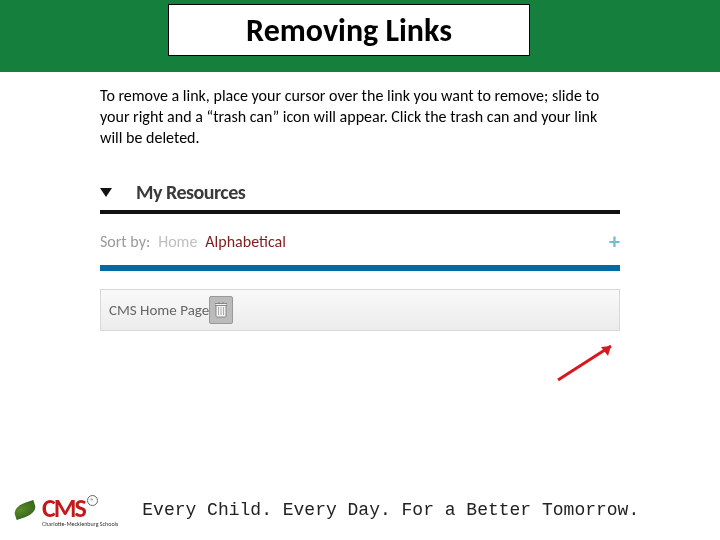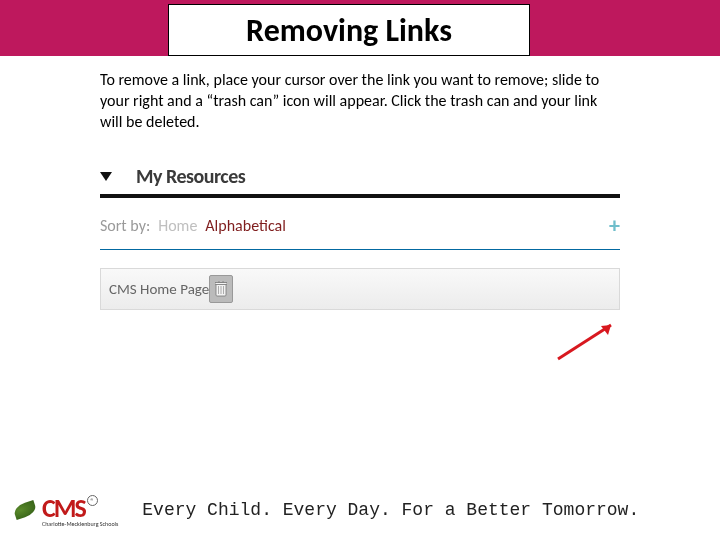--- a/index.html
+++ b/index.html
@@ -1,24 +1,24 @@
 <!DOCTYPE html>
 <html><head>
 <meta charset="utf-8">
 <style>
   html,body{margin:0;padding:0;width:720px;height:540px;font-family:Calibri,Arial,sans-serif;background:#fff;overflow:hidden}
-  .header{background:#be185d;height:56px;position:relative}
+  .header{background:#15803d;height:72px;position:relative}
   .title-box{background:#fff;position:absolute;left:168px;top:4px;width:360px;height:50px;border:1px solid #000;display:flex;align-items:center;justify-content:center}
   .title-box span{font-size:32px;font-weight:bold;color:#000}
   .body-text{margin:14px 100px 0 100px;font-size:16px;line-height:1.3;color:#000}
   .widget{margin:32px 0 0 100px;width:520px}
   .sect-head{display:flex;align-items:center;gap:24px;border-bottom:4px solid #111;padding-bottom:6px}
   .tri{width:0;height:0;border-left:6px solid transparent;border-right:6px solid transparent;border-top:9px solid #111}
   .sect-title{font-size:20px;font-weight:bold;color:#3a3a3a;letter-spacing:-0.5px}
-  .sort-row{display:flex;align-items:center;justify-content:space-between;margin-top:14px;border-bottom:1px solid #0369a1;padding-bottom:10px}
+  .sort-row{display:flex;align-items:center;justify-content:space-between;margin-top:14px;border-bottom:6px solid #0369a1;padding-bottom:10px}
   .sort-left{display:flex;gap:8px;font-size:16px;color:#888}
   .sort-label{color:#9a9a9a}
   .sort-date{color:#bfbfbf}
   .sort-alpha{color:#7f1d1d}
   .plus{font-size:22px;color:#6fbecb;font-weight:bold}
   .link-row{margin-top:18px;display:flex;align-items:center;background:linear-gradient(#f9f9f9,#ececec);border:1px solid #d9d9d9;padding:6px 8px;position:relative}
   .link-text{font-size:15px;color:#666}
   .trash-box{width:22px;height:26px;background:#bbb;border:1px solid #999;border-radius:2px;display:flex;align-items:center;justify-content:center}
   .trash-box svg{width:12px;height:16px}
   .arrow-wrap{position:absolute;left:452px;top:52px}

